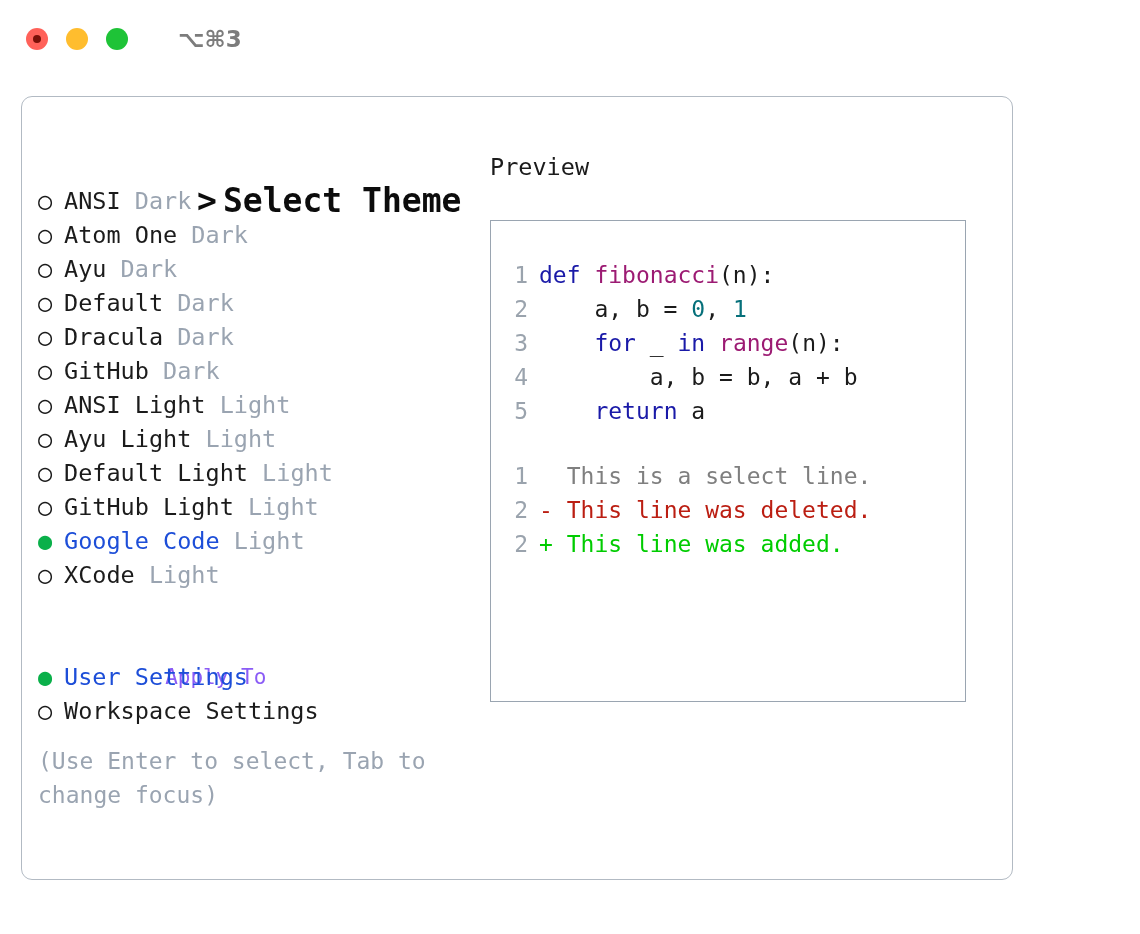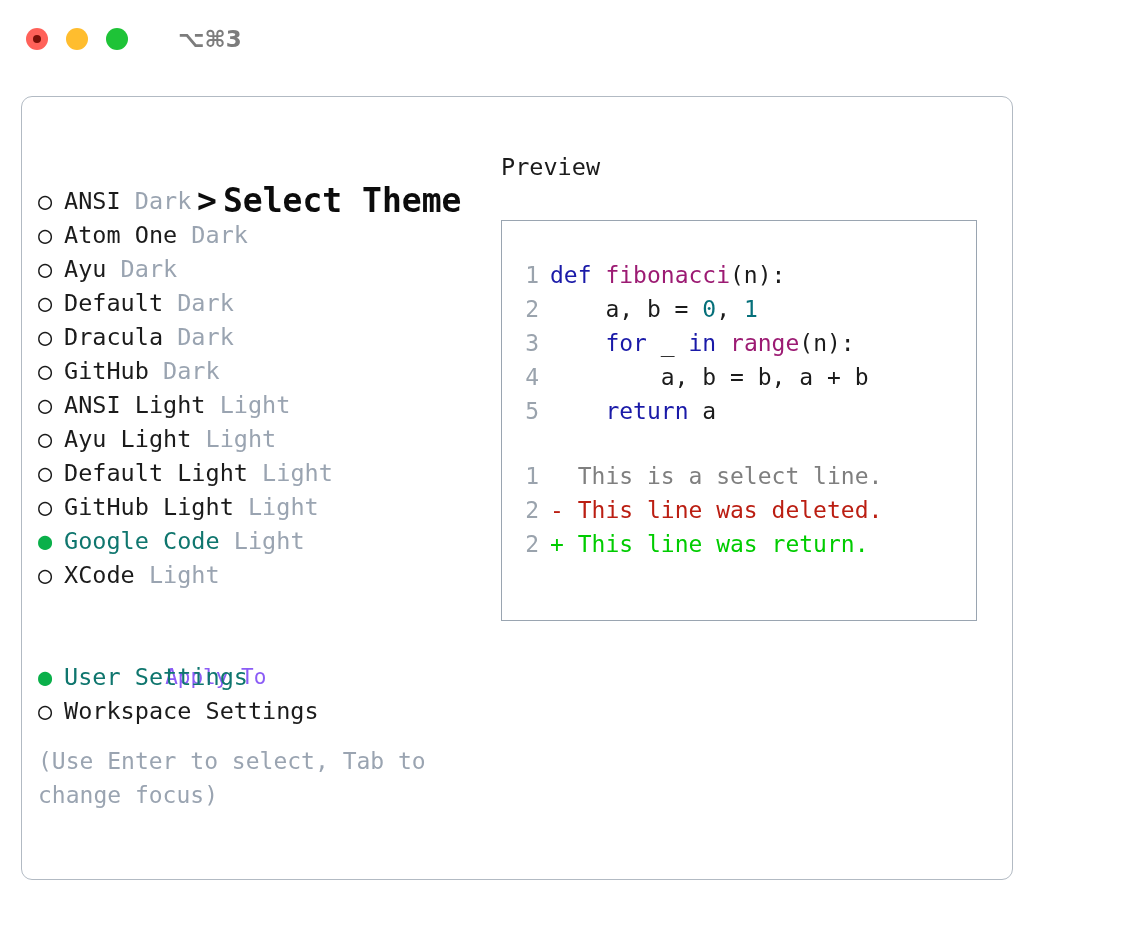--- a/index.html
+++ b/index.html
@@ -104,50 +104,50 @@
   .header-row {
     font-weight: 700;
     font-size: 33px;
     color: #0c0c0c;
   }
   .group-head {
     font-size: 21px;
     color: #8b5cf6;
   }
   .dim { color: #9aa4b1; }
-  .sel { color: #0f766e; }
+  .sel { color: #1d4ed8; }
   .marker-dot { color: #0ab04a; }
 
   .spacer { height: 34px; }
 
   .hint {
     margin-top: 16px;
     font-size: 23px;
     line-height: 34px;
     color: #9aa4b1;
     width: 410px;
   }
 
   
   .right-col {
     position: absolute;
-    left: 479px;
+    left: 468px;
     top: 53px;
     width: 500px;
   }
   .preview-title {
     font-size: 23.5px;
     line-height: 34px;
     color: #1b1b1b;
     font-weight: 400;
   }
   .preview-box {
     margin-top: 36px;
     width: 476px;
-    height: 401px;
+    height: 482px;
     border: 1.5px solid #9aa5b1;
     box-sizing: border-box;
     background: #ffffff;
     padding: 37px 0 16px 13px;
   }
   .code-line {
     height: 34px;
     line-height: 34px;
     font-size: 23px;
     white-space: pre;
@@ -232,20 +232,20 @@
           <div class="code-line"><span class="lno">4</span><span class="pl">        a, b = b, a + b</span></div>
 
           <div class="code-line"><span class="lno">5</span><span class="pl">    </span><span class="kw">return</span><span class="pl"> a</span></div>
         </div>
 
         <div class="gap"></div>
 
         <div>
           <div class="code-line"><span class="lno">1</span><span class="ctx"> </span><span class="ctx"> This is a select line.</span></div>
           <div class="code-line"><span class="lno">2</span><span class="del">-</span><span class="del"> This line was deleted.</span></div>
-          <div class="code-line"><span class="lno">2</span><span class="add">+</span><span class="add"> This line was return.</span></div>
+          <div class="code-line"><span class="lno">2</span><span class="add">+</span><span class="add"> This line was added.</span></div>
         </div>
 
       </div>
     </div>
 
   </div>
 </div>
 
 </body></html>

